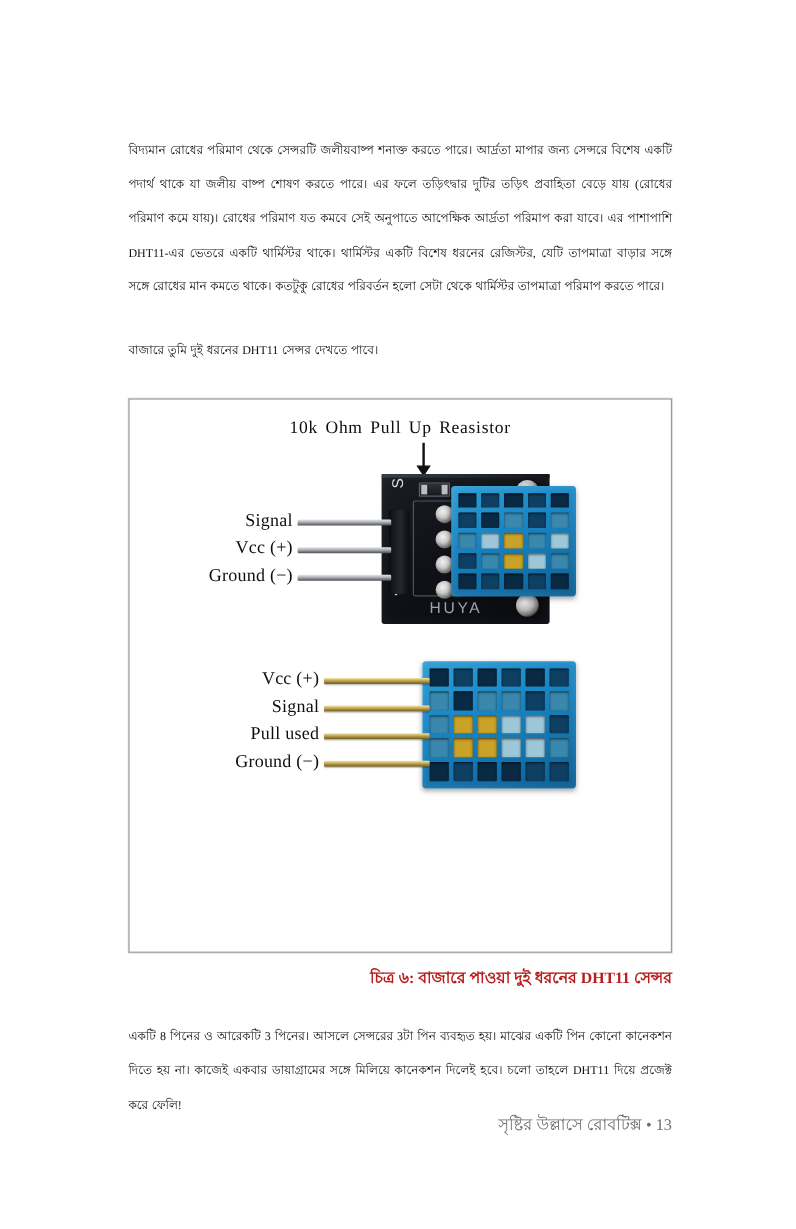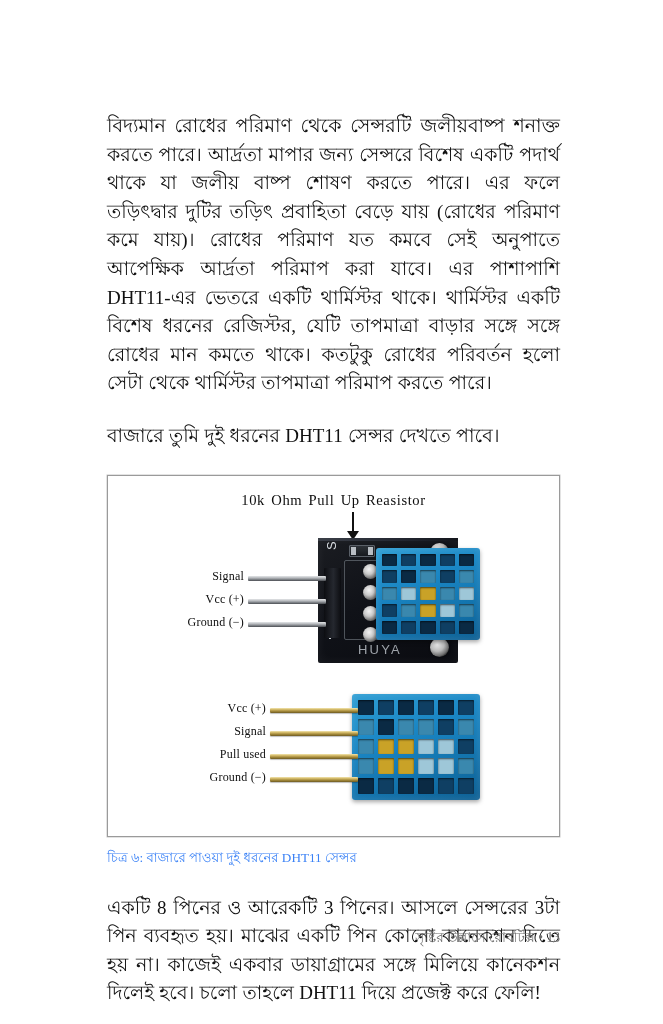--- a/index.html
+++ b/index.html
@@ -25,58 +25,59 @@
     position: absolute;
     left: 107px;
     top: 112px;
     width: 453px;
   }
 
   p.body-text {
     margin: 0 0 0 0;
     text-align: justify;
     text-justify: inter-word;
-    font-size: 19px;
+    font-size: 10px;
     line-height: 28.6px;
     font-family: "Liberation Serif", "DejaVu Serif", serif;
     color: #111111;
     word-spacing: 0.5px;
   }
 
   .para-gap { height: 24px; }
 
   
   .figure-wrap {
     margin-top: 24px;
   }
   .figure-box {
     position: relative;
     width: 453px;
-    height: 362px;
+    height: 462px;
     background: #ffffff;
     border: 1px solid #9a9a9a;
     box-shadow: 0 0 0 0.5px #c8c8c8;
     overflow: hidden;
   }
 
   .fig-caption {
     margin-top: 11px;
-    text-align: left;
+    text-align: right;
     font-size: 13.2px;
-    color: #3b82f6;
+    color: #b91c1c;
     font-family: "Liberation Serif", "DejaVu Serif", serif;
+    font-weight: bold;
   }
 
   
   .anno {
     position: absolute;
     font-family: "Liberation Serif", "DejaVu Serif", serif;
     color: #0d0d0d;
     white-space: nowrap;
-    font-size: 12px;
+    font-size: 15px;
     letter-spacing: 0.2px;
   }
   .anno-title {
     left: 0;
     right: 0;
     top: 16px;
     text-align: center;
     font-size: 14.6px;
     letter-spacing: 0.6px;
     word-spacing: 2px;

